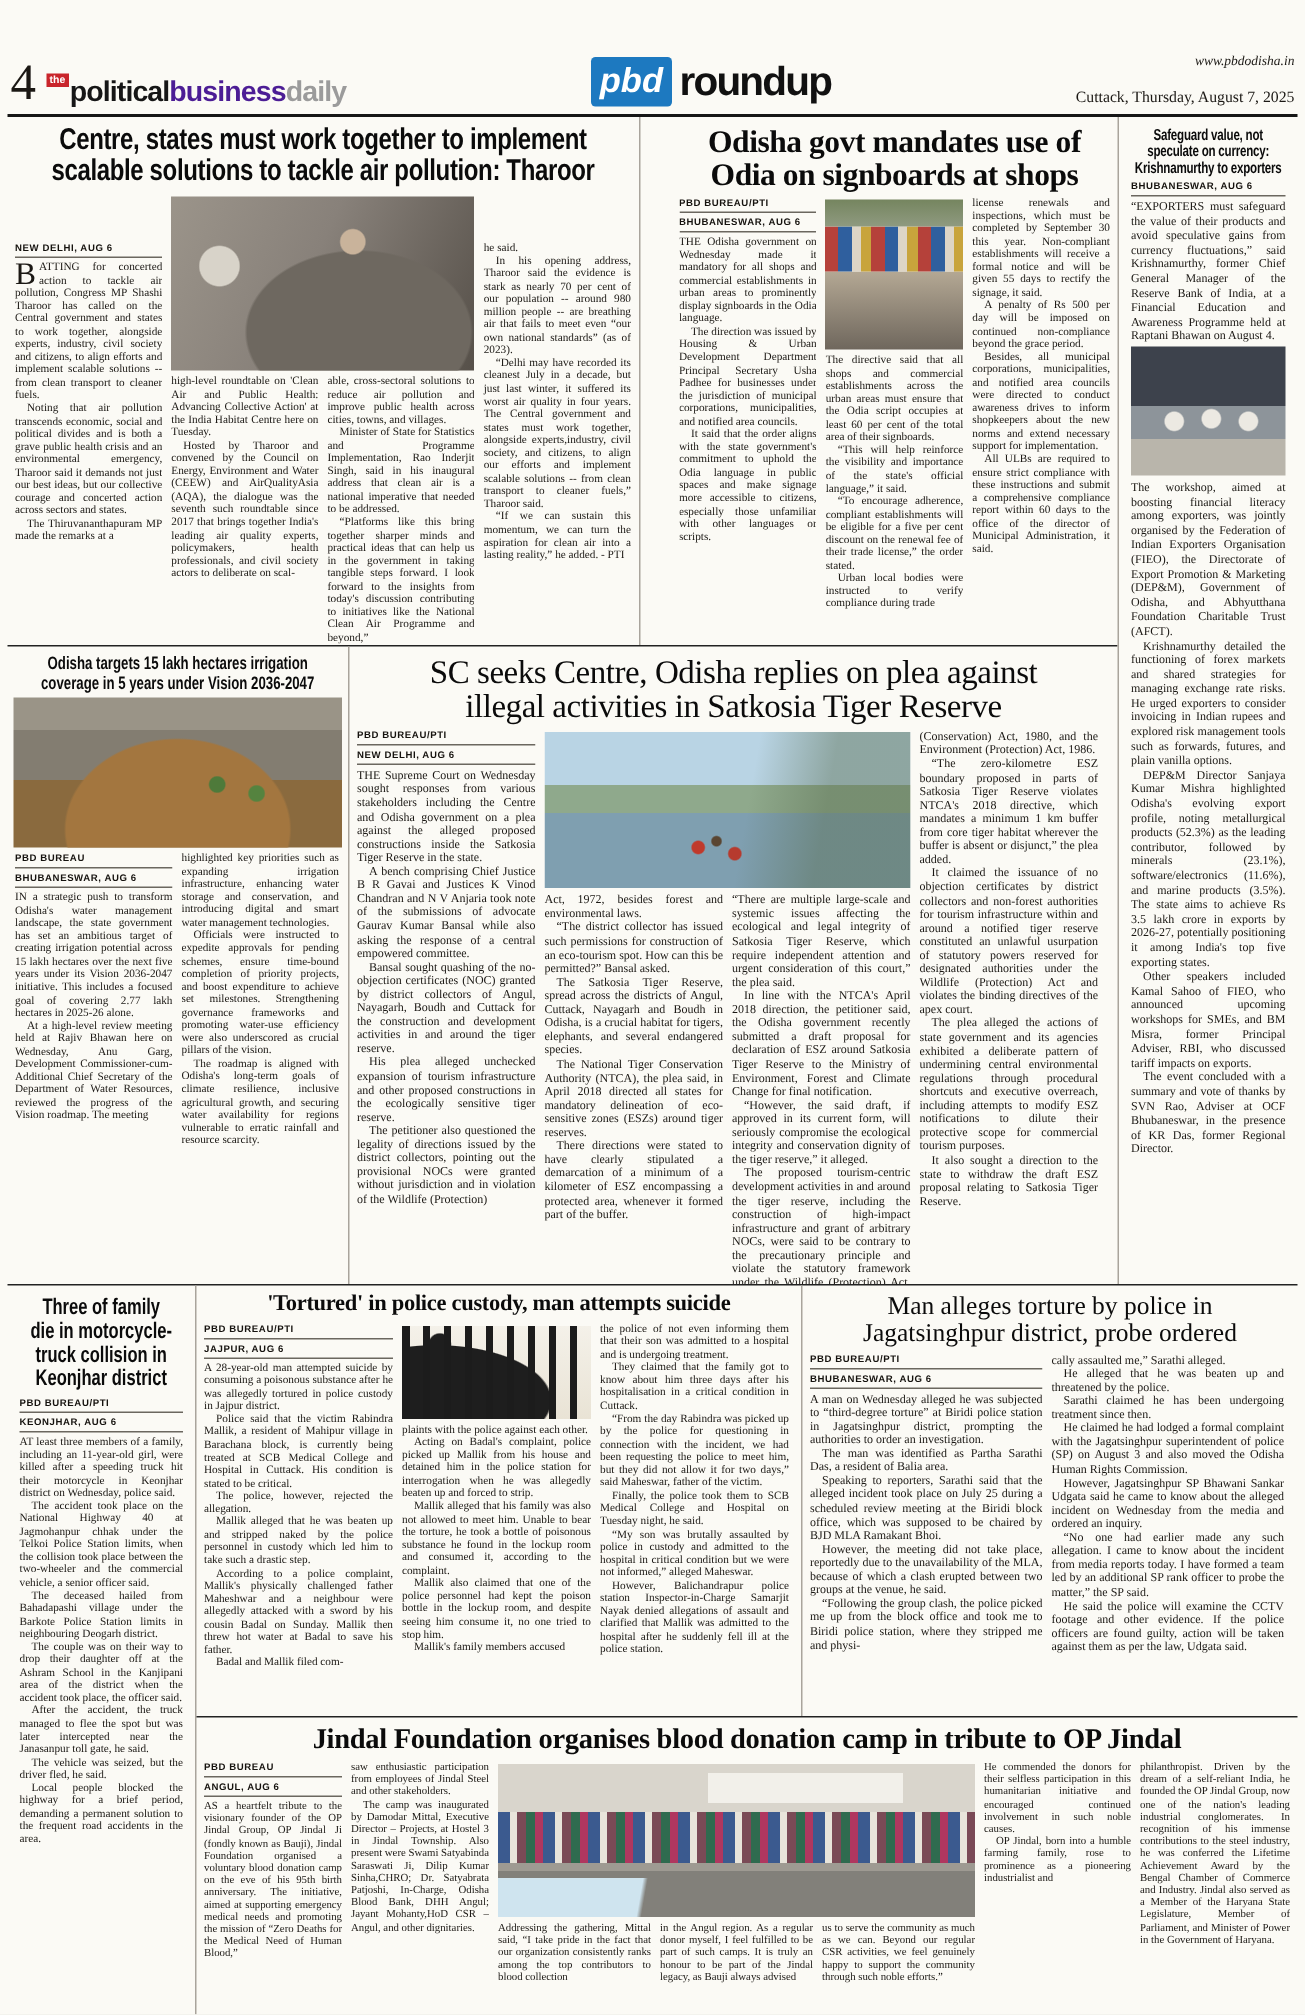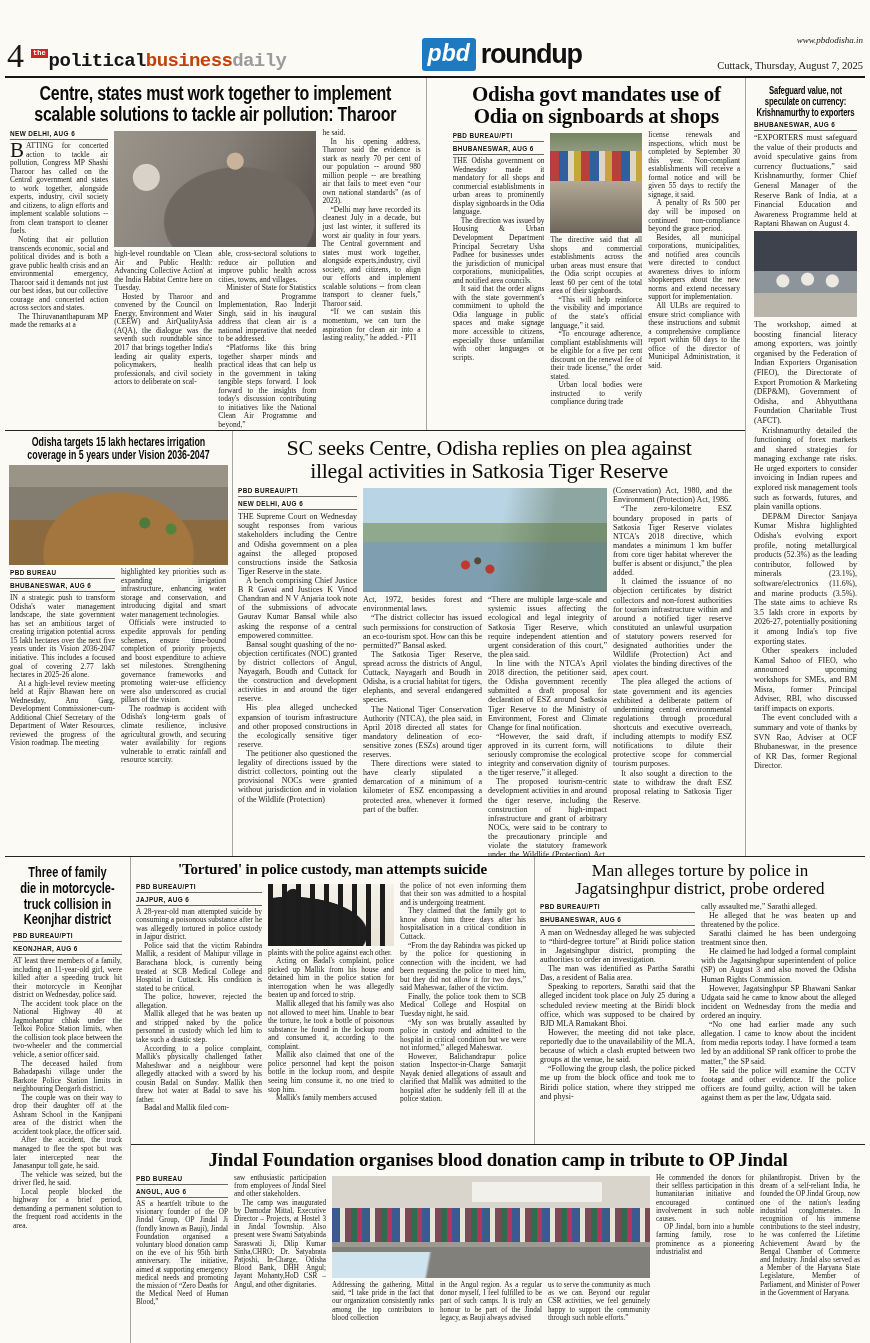--- a/index.html
+++ b/index.html
@@ -6,23 +6,23 @@
   body { margin:0; background:#e6e5e0; }
   .page { width:870px; height:1343px; margin:0 auto; background:#fbfaf5; color:#1b1814;
           font-family:"Liberation Serif",serif; padding:0 5px; overflow:hidden; position:relative; }
 
   
   header { display:flex; align-items:flex-end; justify-content:space-between;
            height:78px; padding:36px 2px 5px; border-bottom:2.2px solid #161616; }
   .hdr-left { display:flex; align-items:flex-end; }
   .pgnum { font-size:34px; line-height:.85; font-weight:400; }
   .logo { display:flex; align-items:flex-start; margin-left:7px;
-          font-family:Liberation Mono, monospace; font-weight:bold; font-size:19px; letter-spacing:-.6px; line-height:1; }
+          font-family:Liberation Sans, sans-serif; font-weight:bold; font-size:19px; letter-spacing:-.6px; line-height:1; }
   .logo-the { background:#c9252b; color:#fff; font-size:7px; letter-spacing:0; padding:1px 2px; margin:-3px 1px 0 0; }
-  .logo-political { color:#161616; } .logo-business { color:#c2410c; } .logo-daily { color:#9b9b9b; }
+  .logo-political { color:#161616; } .logo-business { color:#4c1d95; } .logo-daily { color:#9b9b9b; }
   .masthead { display:flex; align-items:center; gap:5px; font-family:"Liberation Sans",sans-serif; font-weight:bold; }
   .pbd-badge { background:#1d79c0; color:#fff; font-style:italic; font-size:23px; padding:2px 6px 4px; border-radius:3px; }
   .masthead-word { font-size:27px; color:#111; letter-spacing:-1.2px; }
   .hdr-right { text-align:right; }
   .website { font-style:italic; font-size:9px; }
   .place-date { font-size:10.5px; margin-top:15px; }
 
   
   .zone-top { display:flex; height:778px; }
   .left-main { width:740px; }
@@ -66,21 +66,21 @@
   .col { overflow:hidden; }
   .flow { font-size:7.5px; line-height:1.14; }
   .sc .flow, .jagat .flow { font-size:8px; }
   .krish .flow { font-size:8px; line-height:1.2; }
   .jindal .flow { font-size:7.2px; }
   .para { margin:0; text-indent:8px; text-align:justify; overflow-wrap:break-word; }
   .flow .para:first-child { text-indent:0; }
   .dropcap .para:first-child::first-letter { float:left; font-size:21px; line-height:17px; padding-right:2px; }
   .subcols { display:flex; gap:6px; } .subcols > div { flex:1; min-width:0; }
 
-  .tharoor .cw { width:100px; } .tharoor .mid { width:206px; }
+  .tharoor .cw { width:100px;margin-top:32px; } .tharoor .mid { width:206px; }
   .odisha .cw { width:94px; }
   .irrigation .cw { width:105px; }
   .sc .cw { width:119px; } .sc .mid { width:244px; }
   .custody .cw { width:126px; }
   .jagat .cw { width:155px; }
   .jindal .c12 { width:92px; } .jindal .mid { width:318px; } .jindal .c6 { width:98px; } .jindal .c7 { width:100px; }
   .krish .inner, .keonjhar .inner { padding:2px 4px; }
 
   
   .photo { width:100%; margin:2px 0 3px; background-repeat:no-repeat; }
@@ -242,21 +242,21 @@
               <div class="kicker">BHUBANESWAR, AUG 6</div>
               <div class="flow">
                   <p class="para">IN a strategic push to transform Odisha's water management landscape, the state government has set an ambitious target of creating irrigation potential across 15 lakh hectares over the next five years under its Vision 2036-2047 initiative. This includes a focused goal of covering 2.77 lakh hectares in 2025-26 alone.</p>
                   <p class="para">At a high-level review meeting held at Rajiv Bhawan here on Wednesday, Anu Garg, Development Commissioner-cum-Additional Chief Secretary of the Department of Water Resources, reviewed the progress of the Vision roadmap. The meeting</p>
                 </div>
             </div>
             <div class="col cw">
               <div class="flow">
                   <p class="para">highlighted key priorities such as expanding irrigation infrastructure, enhancing water storage and conservation, and introducing digital and smart water management technologies.</p>
                   <p class="para">Officials were instructed to expedite approvals for pending schemes, ensure time-bound completion of priority projects, and boost expenditure to achieve set milestones. Strengthening governance frameworks and promoting water-use efficiency were also underscored as crucial pillars of the vision.</p>
-                  <p class="para">The roadmap is accident with Odisha's long-term goals of climate resilience, inclusive agricultural growth, and securing water availability for regions vulnerable to erratic rainfall and resource scarcity.</p>
+                  <p class="para">The roadmap is aligned with Odisha's long-term goals of climate resilience, inclusive agricultural growth, and securing water availability for regions vulnerable to erratic rainfall and resource scarcity.</p>
                 </div>
             </div>
           </div>
         </article>
 
         <article class="art sc">
           <h2 class="hl hl-serif sc-hl">SC seeks Centre, Odisha replies on plea against
 illegal activities in Satkosia Tiger Reserve</h2>
           <div class="cols">
             <div class="col cw">

